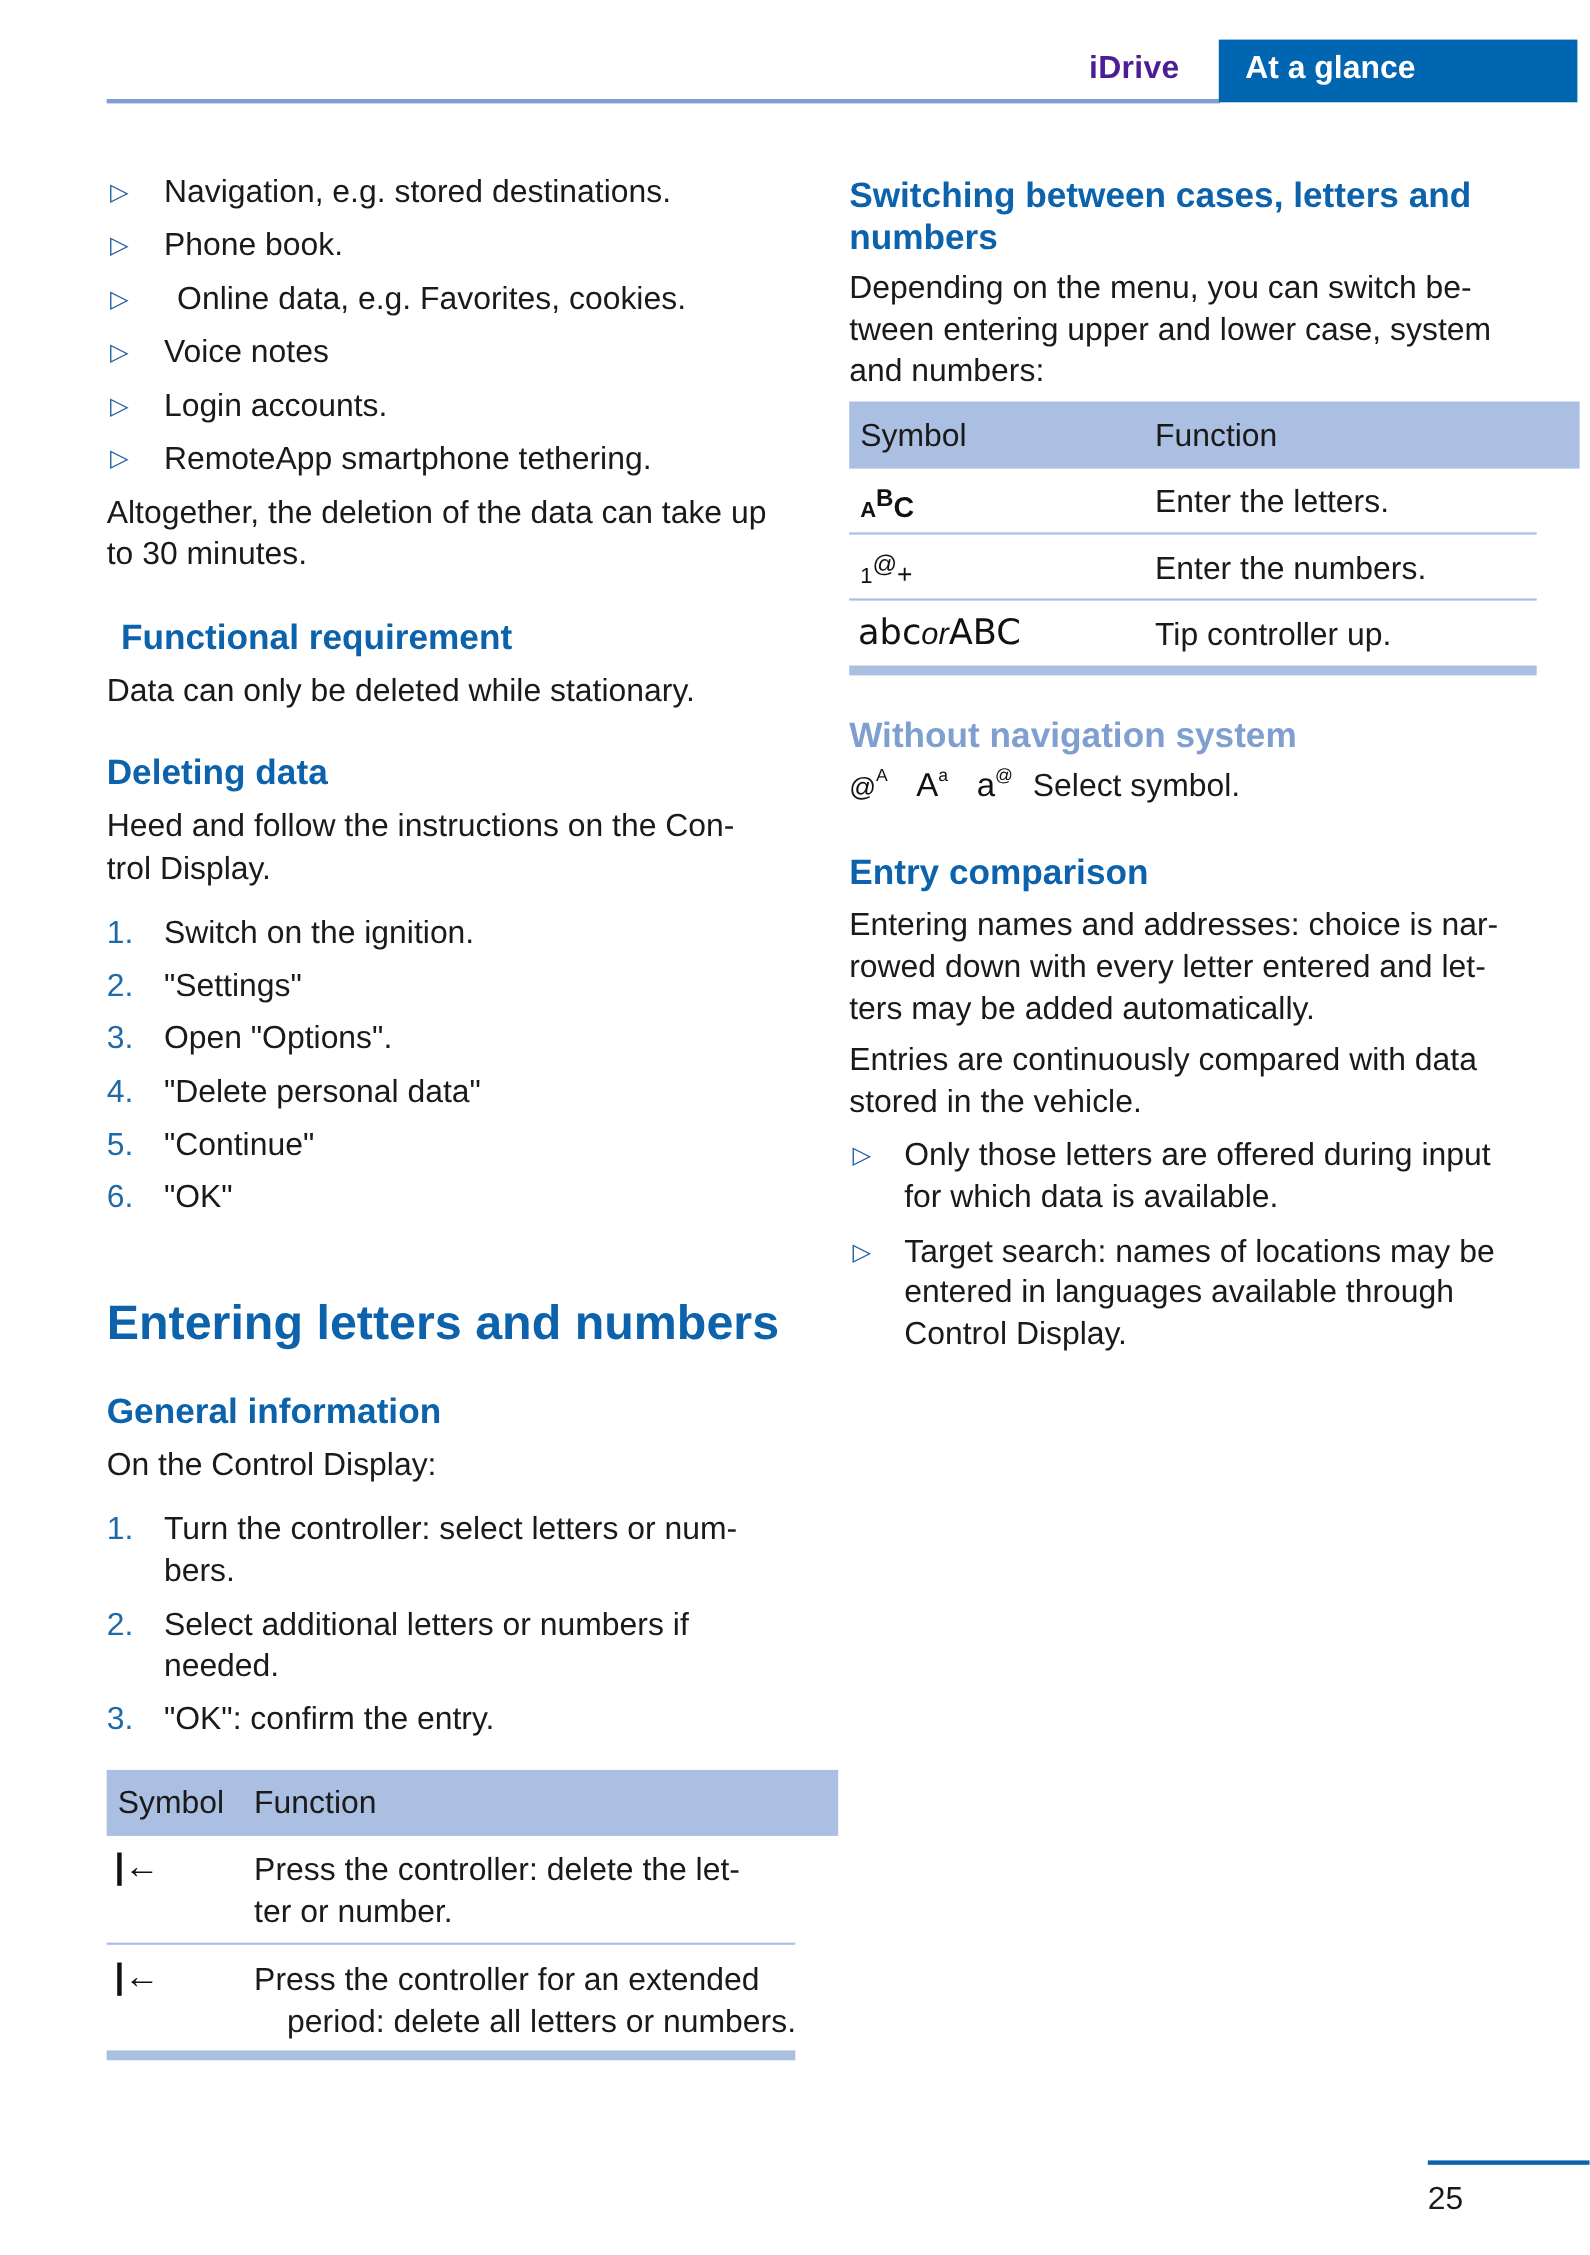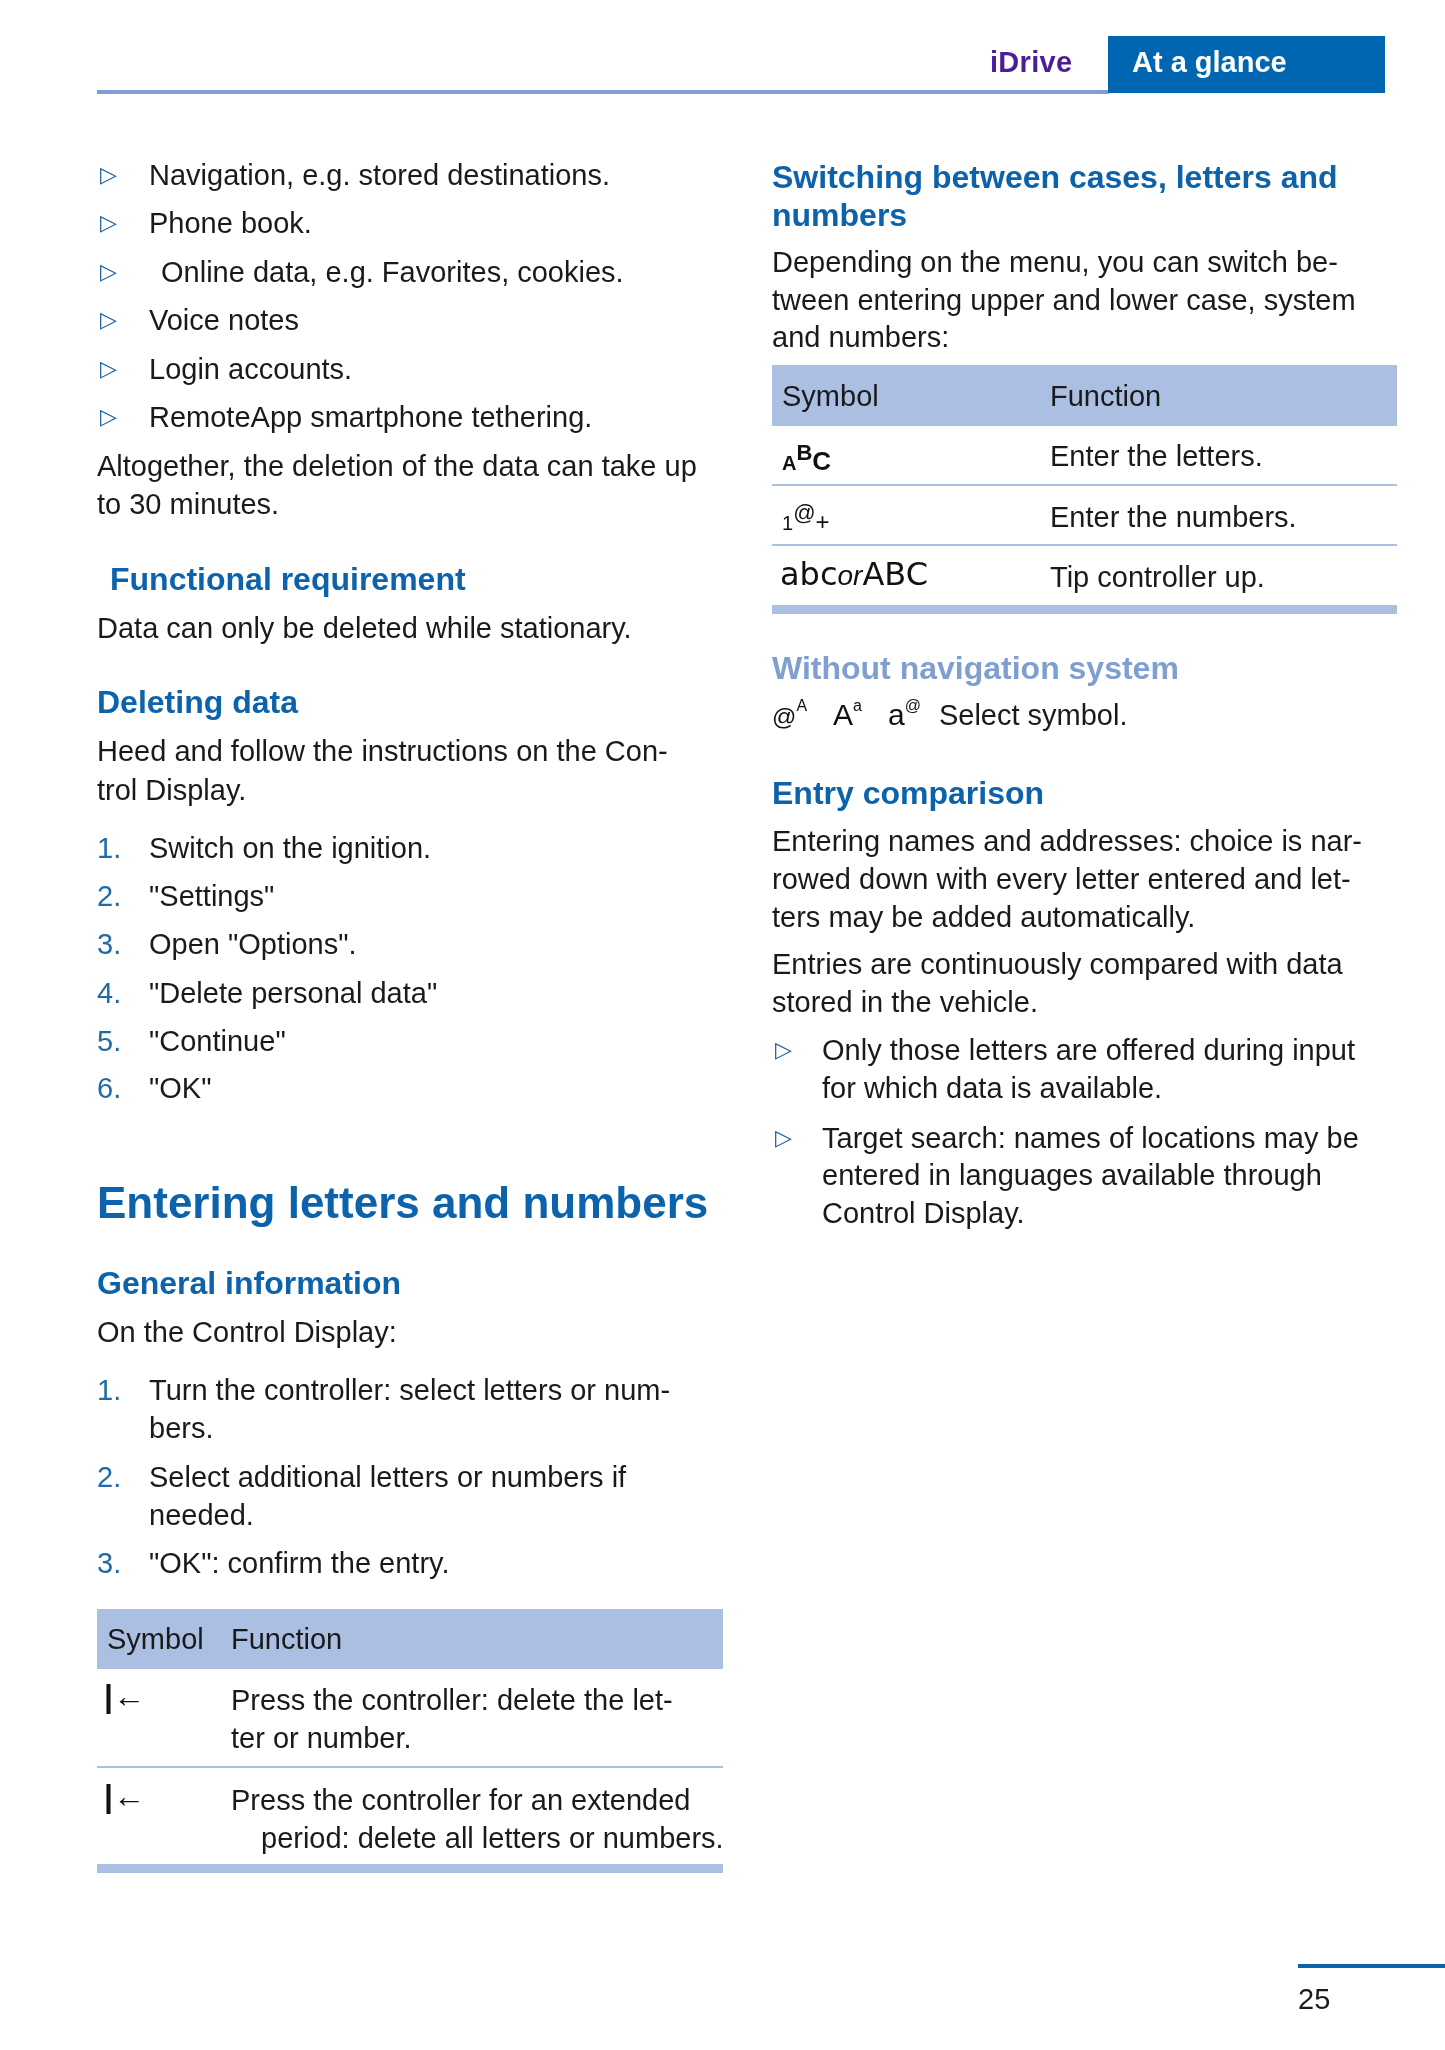--- a/index.html
+++ b/index.html
@@ -4,31 +4,31 @@
   <style>
     html, body { margin: 0; padding: 0; background: #ffffff; }
     body {
       width: 1445px; height: 2050px; position: relative; overflow: hidden;
       font-family: "Liberation Sans", "DejaVu Sans", sans-serif;
       color: #1a1a1a;
     }
     .abs { position: absolute; }
     .hdr-line { left: 97px; top: 90px; width: 1012px; height: 4px; background: #7f9fd0; }
     .hdr-idrive { left: 990px; top: 46px; font-size: 29px; font-weight: bold; color: #4c1d95; letter-spacing: 0.3px; }
-    .hdr-tab { left: 1108px; top: 36px; width: 277px; height: 57px; background: #0066b1; }
+    .hdr-tab { left: 1108px; top: 36px; width: 326px; height: 57px; background: #0066b1; }
     .hdr-tab span { position: absolute; left: 24px; top: 10px; font-size: 29px; font-weight: bold; color: #ffffff; }
 
     .txt { font-size: 29px; line-height: 38px; color: #1a1a1a; white-space: nowrap; }
     .h2 { font-size: 32px; font-weight: bold; color: #0c63ab; line-height: 38px; white-space: nowrap; }
     .h2.light { color: #7f9fd0; }
     .h1 { font-size: 44px; font-weight: bold; color: #0c63ab; line-height: 50px; white-space: nowrap; }
     .bullet { color: #1f5fa0; font-size: 22px; line-height: 38px; }
     .num { color: #1f6aa8; font-size: 29px; line-height: 38px; }
 
-    .tbl-hdr { background: #aabfe2; }
+    .tbl-hdr { background: #aabfe2; padding-left: 39px; }
     .tbl-sep { height: 2px; background: #aabfe2; }
     .tbl-bar { height: 9px; background: #aabfe2; }
 
     .sym-abc { font-size: 26px; font-weight: bold; color: #111; }
     .sym-abc sup { font-size: 22px; vertical-align: 10px; }
     .sym-123 { font-size: 24px; color: #111; }
     .sym-123 sup { font-size: 22px; vertical-align: 10px; }
     .sym-case { font-family: "DejaVu Sans", sans-serif; font-size: 32px; color: #111; }
     .sym-case .or { font-size: 28px; margin: 0 0; font-family: "Liberation Sans", sans-serif; font-style: italic; }
     .sym-del { font-size: 32px; font-weight: bold; color: #111; }

